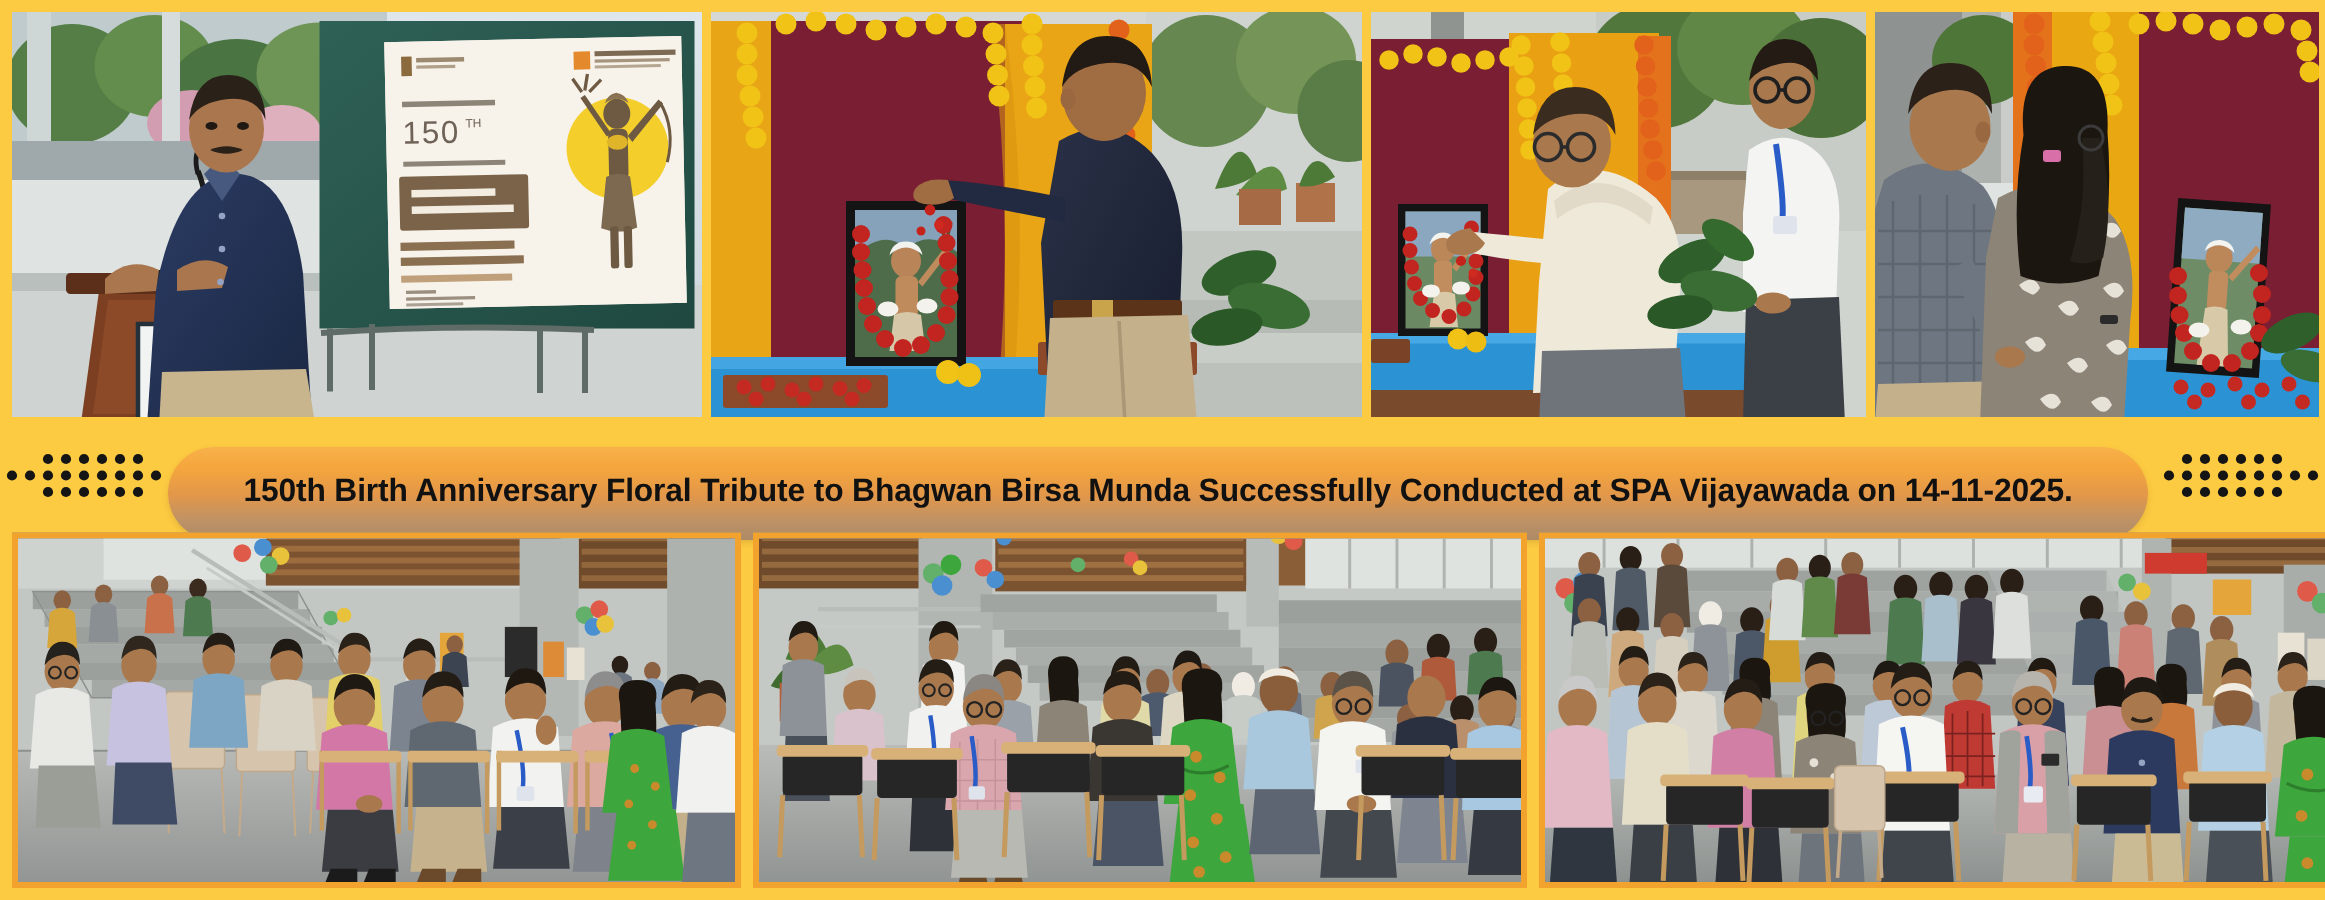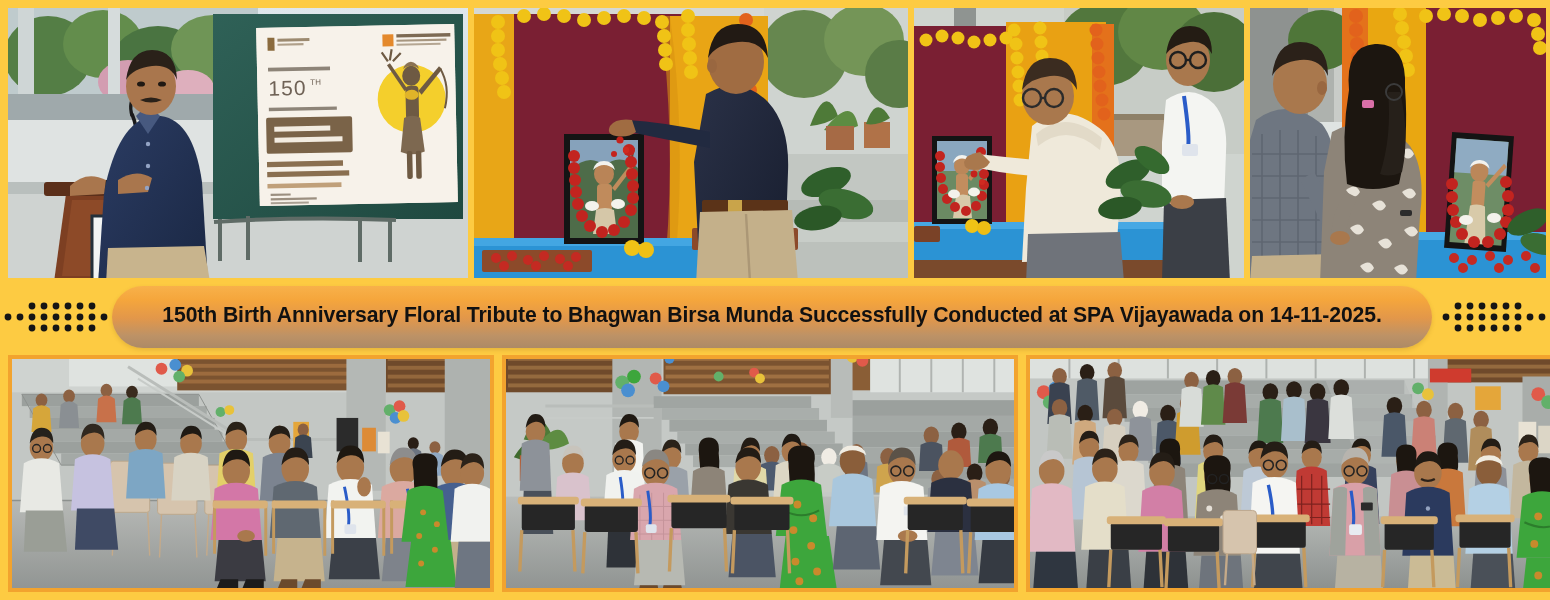--- a/index.html
+++ b/index.html
@@ -25,21 +25,21 @@
   .top-row .photo:nth-child(3){width:330px;}
   .top-row .photo:nth-child(4){width:296px;}
   .photo svg{display:block;width:100%;height:100%;}
 
   
   .caption-band{
     position:absolute;left:0;top:278px;width:1550px;height:77px;
     background:#fdcb42;
   }
   .caption-pill{
-    position:absolute;left:112px;top:8px;width:1320px;height:62px;
+    position:absolute;left:112px;top:20px;width:1320px;height:62px;
     border-radius:40px;
     background:linear-gradient(180deg,#f8b14a 0%,#f5a63c 22%,#e2974a 52%,#bd9266 80%,#ad8a66 100%);
     display:flex;align-items:center;justify-content:center;
     box-shadow:0 2px 4px rgba(120,80,20,.18);
   }
   .caption-text{
     font-family:"Liberation Sans", sans-serif;
     font-weight:bold;font-size:21.5px;letter-spacing:-0.1px;
     color:#111;white-space:nowrap;
     transform:scaleX(.985);

